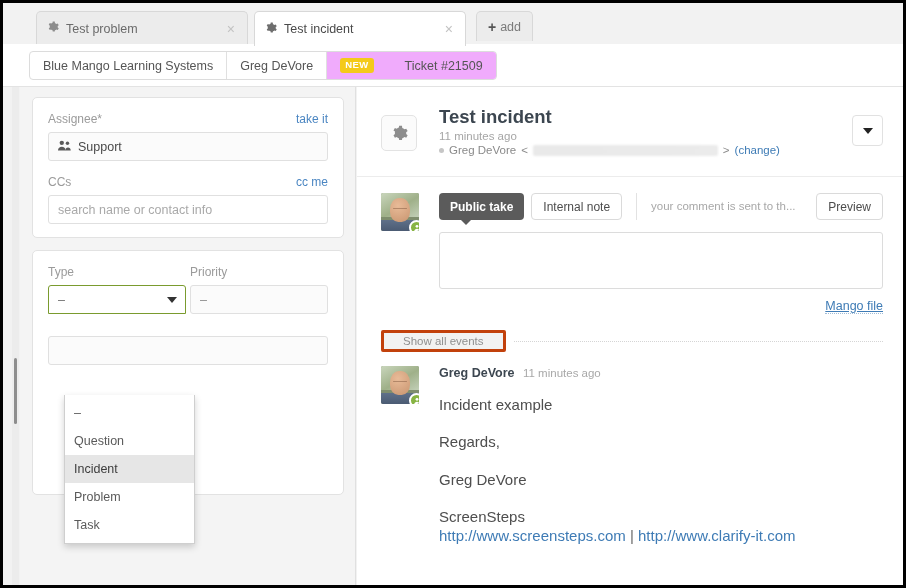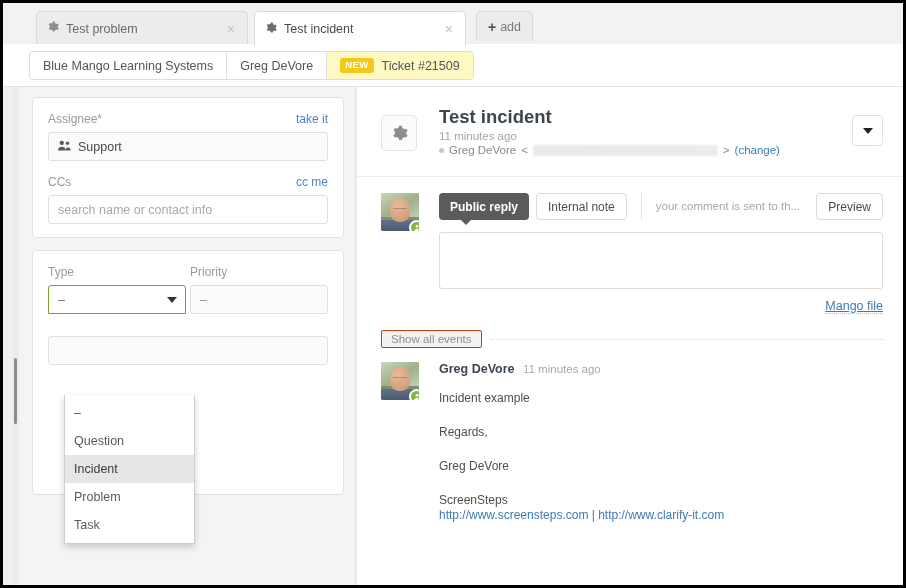--- a/index.html
+++ b/index.html
@@ -71,21 +71,21 @@
     overflow: hidden;
   }
   .crumb {
     display: flex; align-items: center;
     padding: 0 13px;
     font-size: 12.5px; color: #555555;
     border-right: 1px solid #e0e0e0;
     white-space: nowrap;
   }
   .crumb:last-child { border-right: none; }
-  .crumb.tail { background: #fef9c3; }
+  .crumb.tail { background: #f0abfc; gap: 23px; }
   .badge-new {
     display: inline-block;
     background: #f4ca19; color: #ffffff;
     font-size: 9.5px; font-weight: bold; letter-spacing: .4px;
     padding: 2px 5px 2px 5px; border-radius: 3px;
     margin-right: 8px; line-height: 1.1;
   }
 
   
   #lscroll {
@@ -290,34 +290,34 @@
     font-size: 12.5px; color: #3e7bb5;
     border-bottom: 1px dotted #9fbcd8;
     text-decoration: underline;
   }
 
   
   #events-row {
     margin: 16px 20px 0 24px; display: flex; align-items: center;
   }
   #show-all-events {
-    background: #f2f2f2; border: 1px solid #c2410c;
+    background: #f2f2f2; border: 3px solid #c2410c;
     font-size: 11.5px; color: #8f8f8f;
-    padding: 2px 9px; border-radius: 2px; white-space: nowrap;
+    padding: 2px 19px; border-radius: 2px; white-space: nowrap;
   }
   #events-line { flex: 1; height: 1px; border-top: 1px dotted #d5d5d5; margin-left: 8px; }
 
   
   #message { position: relative; padding: 14px 20px 0 24px; }
   #msg-head { margin-left: 58px; font-size: 12.5px; }
   #msg-author { font-weight: bold; color: #3c4650; }
   #msg-time { color: #a8a8a8; margin-left: 5px; font-size: 11.5px; }
   .msg-p {
     margin-left: 58px; margin-top: 14px;
-    font-size: 12px; color: #4e4e4e; line-height: 1.15;
+    font-size: 15px; color: #4e4e4e; line-height: 1.15;
   }
   .msg-p.tight { margin-top: 2px; }
   .msg-link { color: #3e7bb5; text-decoration: none; text-align: center; }
   .msg-sep { color: #6b6b6b; }
 </style>
 </head>
 <body>
 
 <div id="frame">
 
@@ -463,21 +463,21 @@
           <div class="brow"></div>
         <div class="avatar-badge">
           <svg width="8" height="8" viewBox="0 0 24 24" fill="#ffffff" aria-hidden="true">
             <circle cx="12" cy="7" r="4.2"></circle>
               <path d="M3.5 22c0-4.7 3.8-8 8.5-8s8.5 3.3 8.5 8z"></path>
           </svg>
         </div>
       </div>
 
       <div id="composer-bar">
-        <span class="pill active">Public reply</span>
+        <span class="pill active">Public take</span>
         <span class="pill ghost">Internal note</span>
         <span id="comment-hint">your comment is sent to th...</span>
         <span id="preview-btn">Preview</span>
       </div>
 
       <div id="reply-area"></div>
 
       <div id="attach-row">
         <span id="attach-file">Mango file</span>
       </div>

